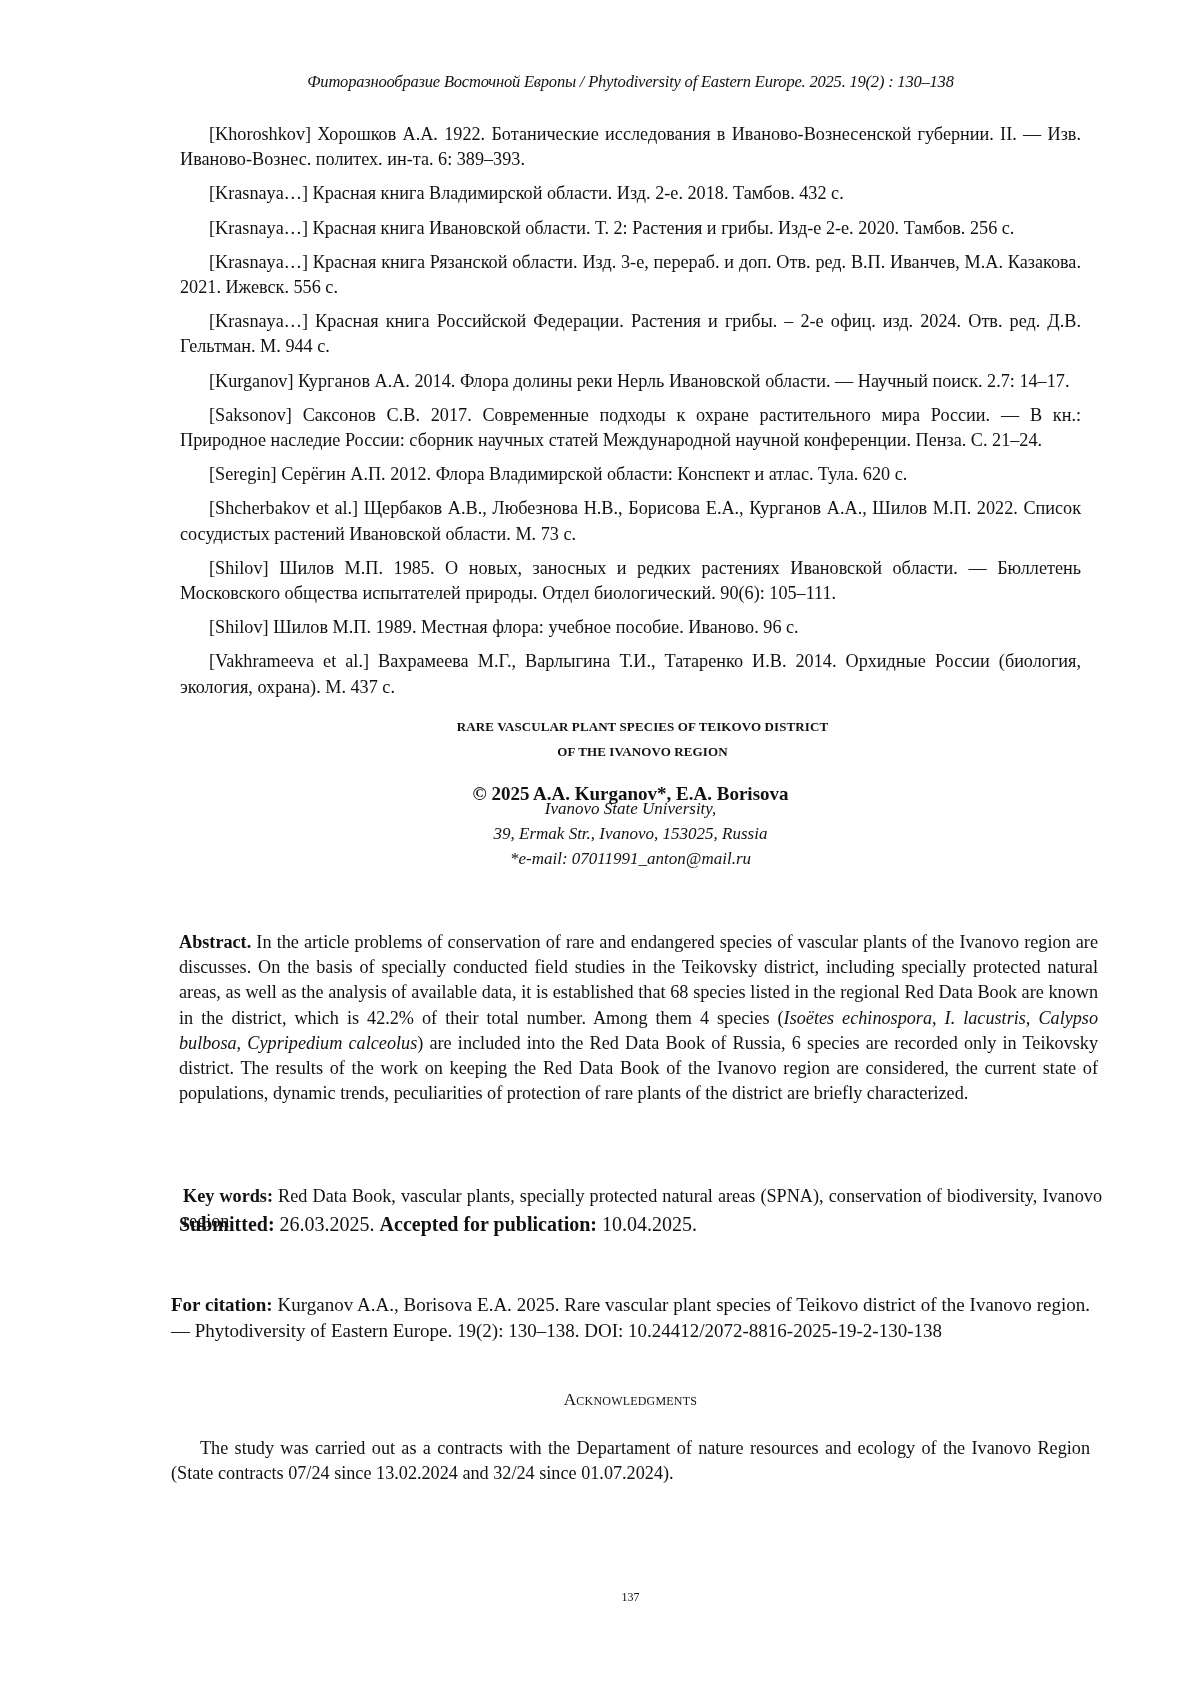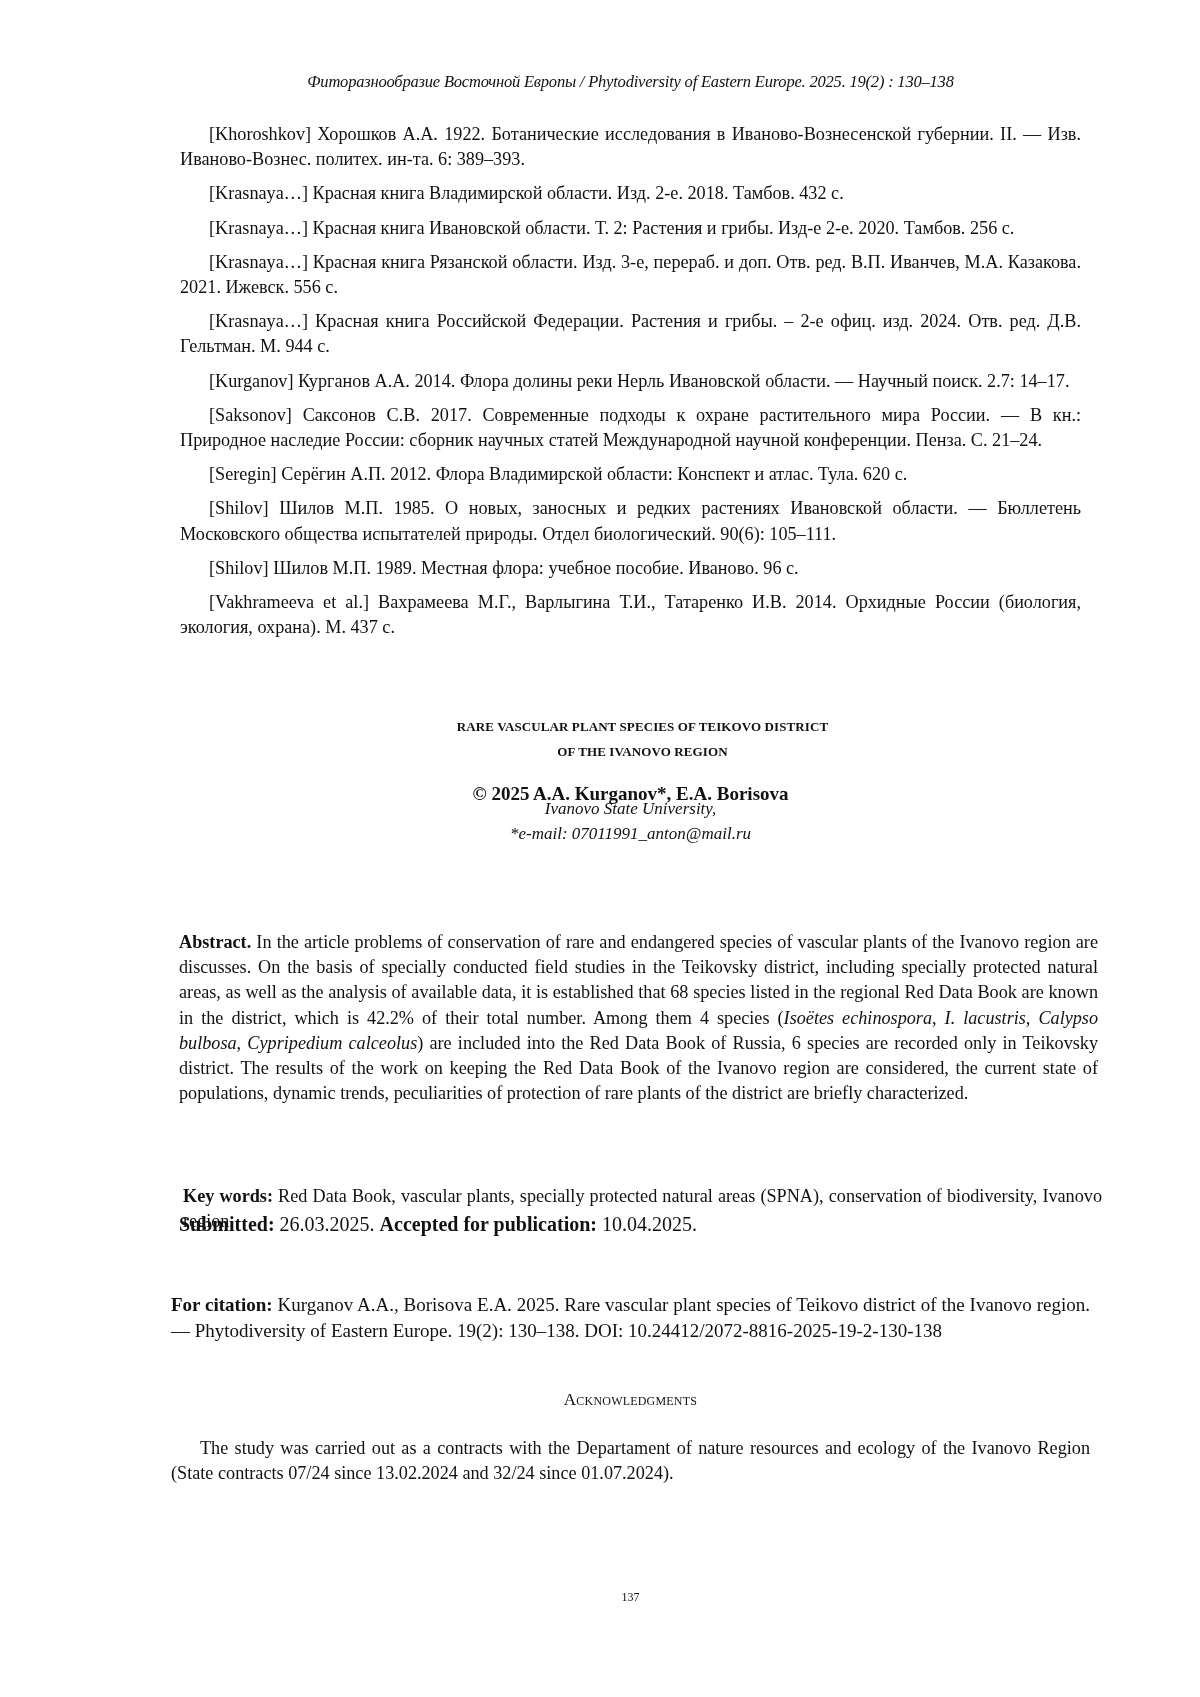--- a/index.html
+++ b/index.html
@@ -49,34 +49,36 @@
 
   <div class="refs">
     <p class="ref"><span>[Khoroshkov]</span> <span>Хорошков А.А. 1922. Ботанические исследования в Иваново-Вознесенской губернии. II. — Изв. Иваново-Вознес. политех. ин-та. 6: 389–393.</span></p>
     <p class="ref"><span>[Krasnaya…]</span> <span>Красная книга Владимирской области.  Изд. 2-е. 2018. Тамбов. 432 с.</span></p>
     <p class="ref"><span>[Krasnaya…]</span> <span>Красная книга Ивановской области. Т. 2: Растения и грибы. Изд-е 2-е. 2020. Тамбов. 256 с.</span></p>
     <p class="ref"><span>[Krasnaya…]</span> <span>Красная книга Рязанской области. Изд. 3-е, перераб. и доп. Отв. ред. В.П. Иванчев, М.А. Казакова. 2021. Ижевск. 556 с.</span></p>
     <p class="ref"><span>[Krasnaya…]</span> <span>Красная книга Российской Федерации. Растения и грибы. – 2-е офиц. изд. 2024. Отв. ред. Д.В. Гельтман. М. 944 с.</span></p>
     <p class="ref"><span>[Kurganov]</span> <span>Курганов А.А. 2014. Флора долины реки Нерль Ивановской области. — Научный поиск. 2.7: 14–17.</span></p>
     <p class="ref"><span>[Saksonov]</span> <span>Саксонов С.В. 2017. Современные подходы к охране растительного мира России. — В кн.: Природное наследие России: сборник научных статей Международной научной конференции. Пенза. С. 21–24.</span></p>
     <p class="ref"><span>[Seregin]</span> <span>Серёгин А.П. 2012. Флора Владимирской области: Конспект и атлас. Тула. 620 с.</span></p>
+    <p class="ref"><span>[Shcherbakov et al.]</span> <span>Щербаков А.В., Любезнова Н.В., Борисова Е.А., Курганов А.А., Шилов М.П. 2022. Список сосудистых растений Ивановской области. М. 73 с.</span></p>
     <p class="ref"><span>[Shilov]</span> <span>Шилов М.П. 1985. О новых, заносных и редких растениях Ивановской области. — Бюллетень Московского общества испытателей природы. Отдел биологический. 90(6): 105–111.</span></p>
     <p class="ref"><span>[Shilov]</span> <span>Шилов М.П. 1989. Местная флора: учебное пособие. Иваново. 96 с.</span></p>
     <p class="ref"><span>[Vakhrameeva et al.]</span> <span>Вахрамеева М.Г., Варлыгина Т.И., Татаренко И.В. 2014. Орхидные России (биология, экология, охрана). М. 437 с.</span></p>
   </div>
 
   <div class="title">
     <div>RARE VASCULAR PLANT SPECIES OF TEIKOVO DISTRICT</div>
     <div>OF THE IVANOVO REGION</div>
   </div>
 
   <div class="authors">© 2025 A.A. Kurganov*, E.A. Borisova</div>
 
   <div class="affil">
     <div>Ivanovo State University,</div>
+    <div>39, Ermak Str., Ivanovo, 153025, Russia</div>
     <div>*e-mail: 07011991_anton@mail.ru</div>
   </div>
 
   <p class="abstract"><b>Abstract.</b><span> In the article problems of conservation of rare and endangered species of vascular plants of the Ivanovo region are discusses. On the basis of specially conducted field studies in the Teikovsky district, including specially protected natural areas, as well as the analysis of available data, it is established that 68 species listed in the regional Red Data Book are known in the district, which is 42.2% of their total number. Among them 4 species (</span><i>Isoëtes echinospora</i><span>, </span><i>I. lacustris</i><span>, </span><i>Calypso bulbosa</i><span>, </span><i>Cypripedium calceolus</i><span>) are included into the Red Data Book of Russia, 6 species are recorded only in Teikovsky district. The results of the work on keeping the Red Data Book of the Ivanovo region are considered, the current state of populations, dynamic trends, peculiarities of protection of rare plants of the district are briefly characterized.</span></p>
 
   <p class="keywords"><b>Key words:</b><span> Red Data Book, vascular plants, specially protected natural areas (SPNA), conservation of biodiversity, Ivanovo region.</span></p>
 
   <p class="submitted"><b>Submitted:</b><span> 26.03.2025. </span><b>Accepted for publication:</b><span> 10.04.2025.</span></p>
 
   <p class="citation"><b>For citation:</b><span> Kurganov A.A., Borisova E.A. 2025. Rare vascular plant species of Teikovo district of the Ivanovo region. — Phytodiversity of Eastern Europe. 19(2): 130–138. DOI: 10.24412/2072-8816-2025-19-2-130-138</span></p>

